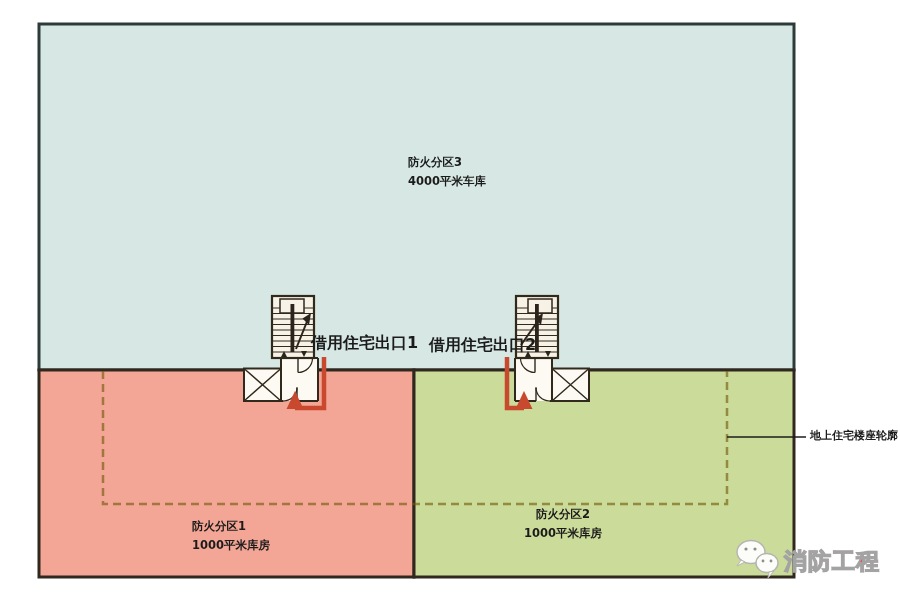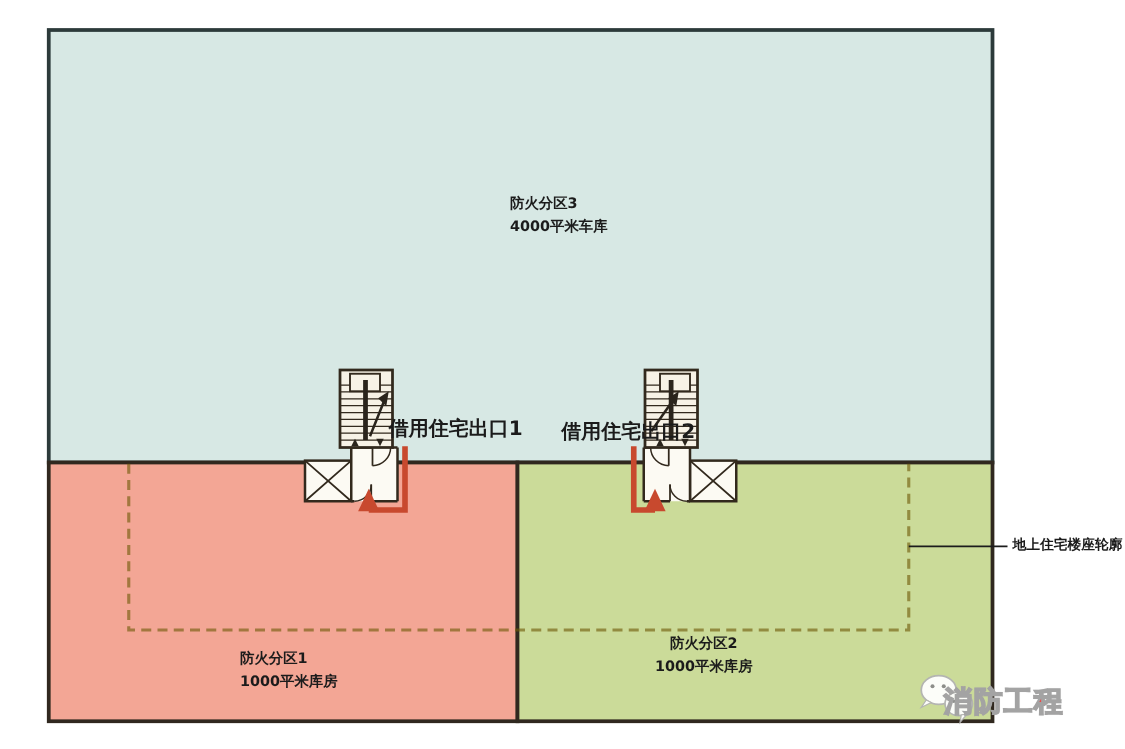--- a/index.html
+++ b/index.html
@@ -6,21 +6,21 @@
   .canvas{
     position:relative;width:900px;height:599px;background:#ffffff;overflow:hidden;
     font-family:"DejaVu Sans","Liberation Sans",sans-serif;
   }
   .base-svg{position:absolute;left:0;top:0;}
   .lbl{position:absolute;color:#1b1b1b;font-weight:bold;white-space:nowrap;}
   .zone-lbl{font-size:11.5px;line-height:19px;}
   .exit-lbl{font-size:16px;line-height:15px;}
   .outline-lbl{font-size:11px;line-height:14px;}
   .watermark-text{
-    position:absolute;left:755px;top:546px;
+    position:absolute;left:784px;top:546px;
     font-size:23px;font-weight:bold;color:#ef4444;
     -webkit-text-stroke:1.2px #a3a3a3;
     text-shadow:0 0 1px #aaaaaa;
     letter-spacing:1px;white-space:nowrap;
   }
   .logo-svg{position:absolute;left:731px;top:537px;}
 </style>
 </head>
 <body>
 
@@ -97,21 +97,21 @@
     <div>1000平米库房</div>
   </div>
 
   <div class="lbl zone-lbl" style="left:524px;top:505px;text-align:center;">
     <div>防火分区2</div>
     <div>1000平米库房</div>
   </div>
 
   <div class="lbl exit-lbl" style="left:311px;top:335px;">借用住宅出口1</div>
 
-  <div class="lbl exit-lbl" style="left:429px;top:337px;margin-left:20px;">借用住宅出口2</div>
+  <div class="lbl exit-lbl" style="left:429px;top:337px;">借用住宅出口2</div>
 
   <div class="lbl outline-lbl" style="left:810px;top:429px;text-align:right;">地上住宅楼座轮廓</div>
 
   <svg class="logo-svg" width="52" height="46" viewBox="0 0 52 46">
     <g opacity="0.95">
       <ellipse cx="20" cy="15" rx="14" ry="11.5" fill="#ffffff" stroke="#b3b3b3" stroke-width="1.4"></ellipse>
       <path d="M10,23 L6,29 L14,25 Z" fill="#ffffff" stroke="#b3b3b3" stroke-width="1"></path>
       <circle cx="15" cy="12" r="1.6" fill="#8a8a8a"></circle>
       <circle cx="24" cy="12" r="1.6" fill="#8a8a8a"></circle>
       <ellipse cx="36" cy="26" rx="11" ry="9.5" fill="#ffffff" stroke="#b3b3b3" stroke-width="1.4"></ellipse>

